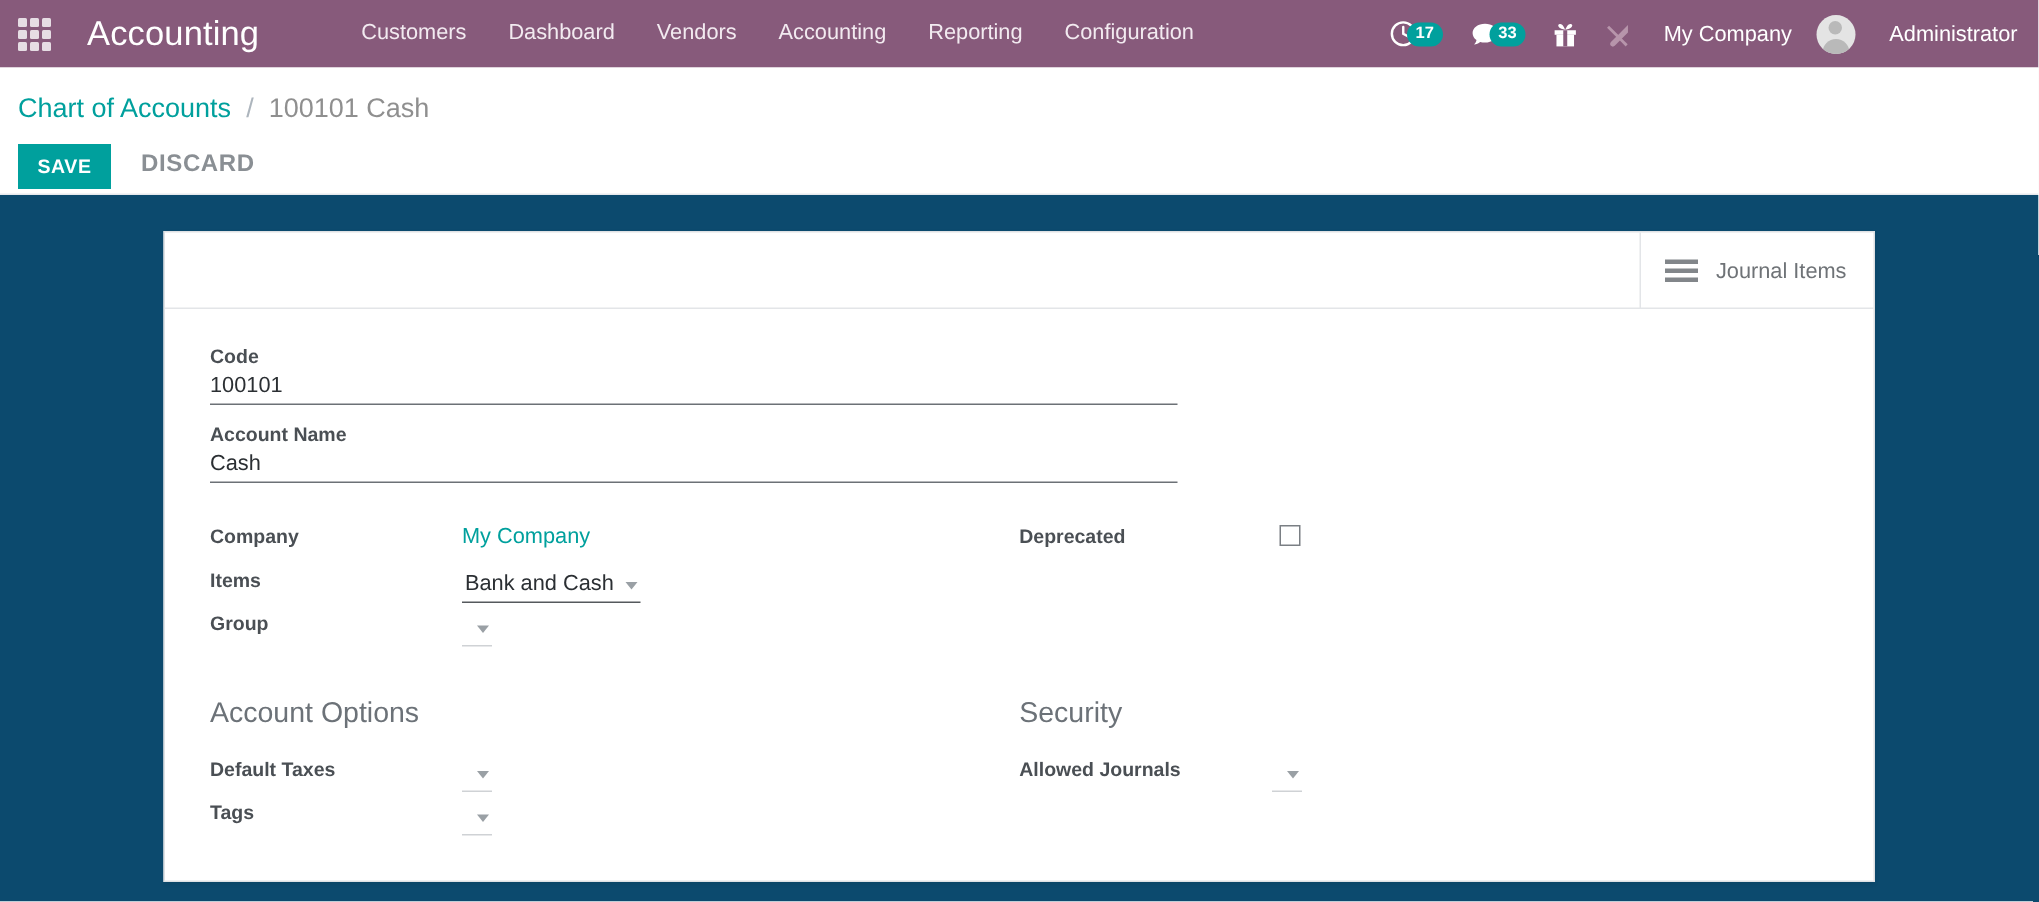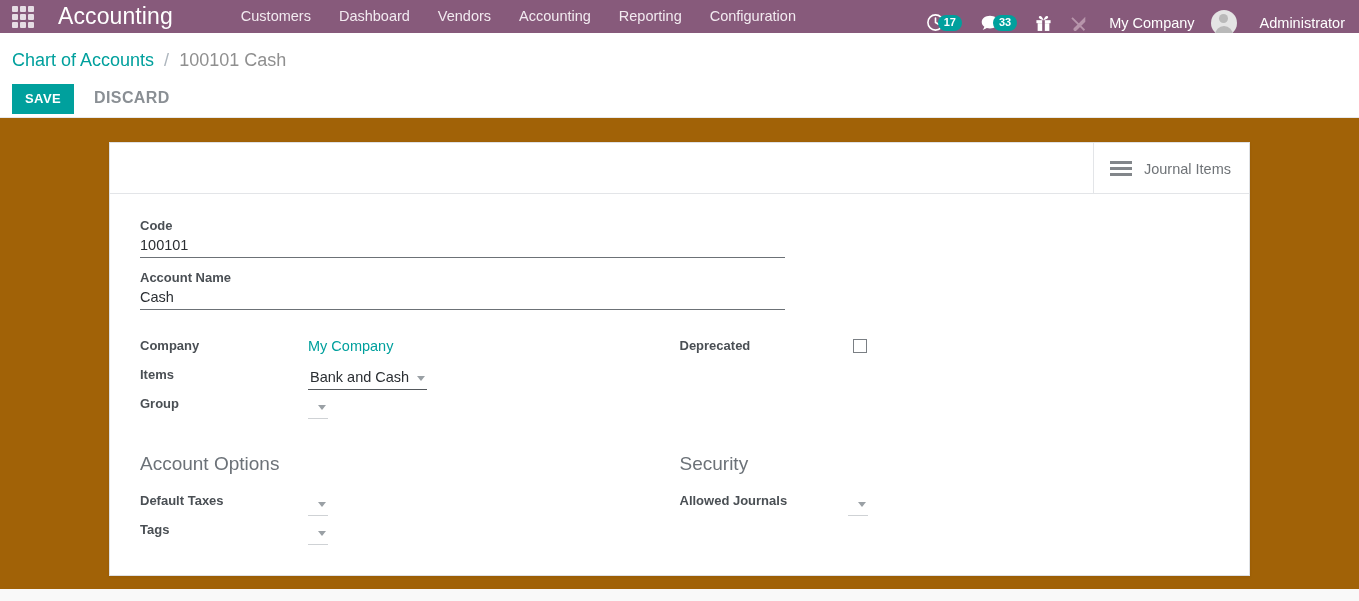--- a/index.html
+++ b/index.html
@@ -7,21 +7,21 @@
     margin: 0; padding: 0;
     width: 1359px; height: 601px;
     overflow: hidden;
     background: #f9f9f9;
     font-family: "Liberation Sans", sans-serif;
     -webkit-font-smoothing: antialiased;
   }
 
   
   .navbar {
-    height: 33px;
+    height: 45px;
     background: #875A7B;
     display: flex;
     align-items: center;
     position: relative;
     color: #ffffff;
   }
   .apps-menu {
     width: 46px; height: 45px;
     display: flex; align-items: center; justify-content: center;
     cursor: pointer;
@@ -156,21 +156,21 @@
     color: #b5bcc2;
     font-size: 19px;
     line-height: 14px;
     padding: 0 9px;
     cursor: pointer;
     user-select: none;
   }
 
   
   .view-area {
-    background: #a16207;
+    background: #0c4a6e;
     height: 471px;
     padding: 24px 0 0 0;
     position: relative;
   }
   .sheet {
     width: 1141px;
     margin: 0 auto;
     background: #ffffff;
     border: 1px solid #dfe1e4;
     box-shadow: 0 1px 3px rgba(0,0,0,0.07);

